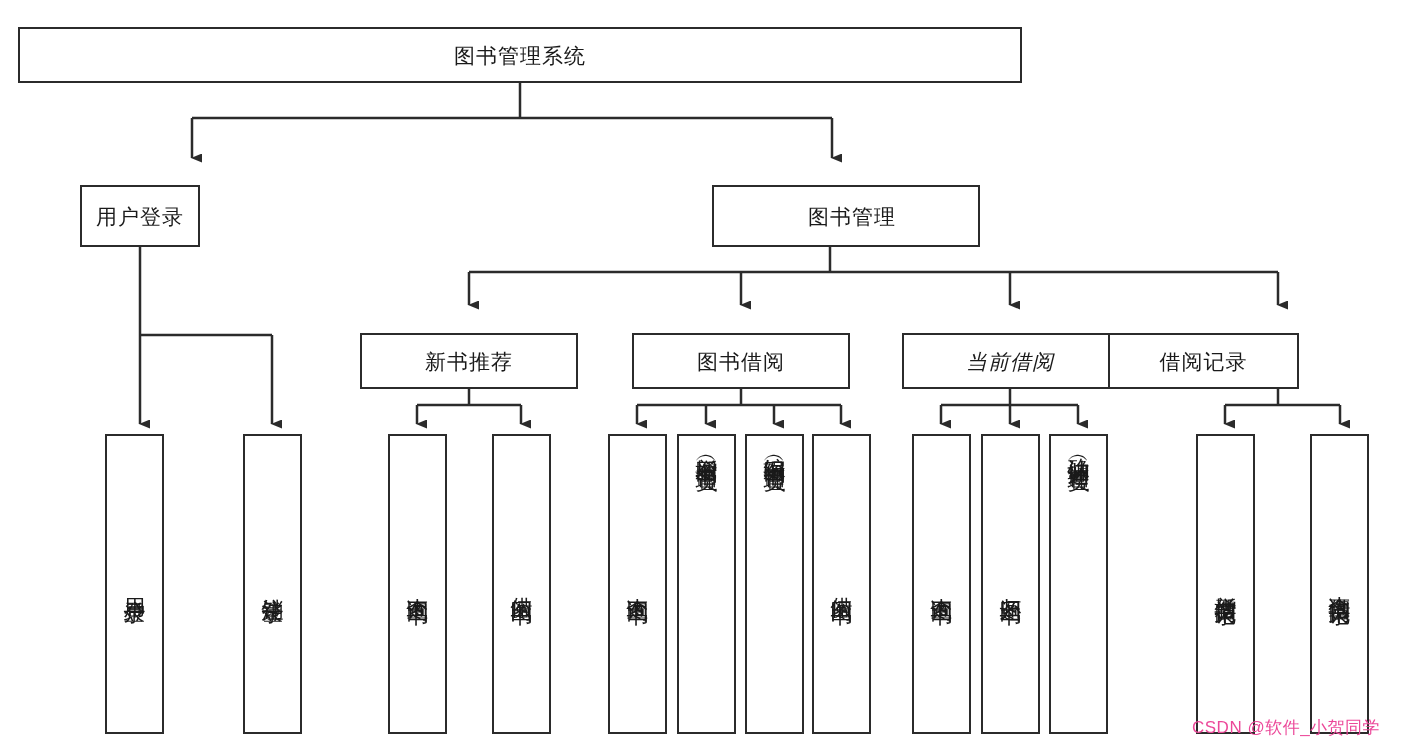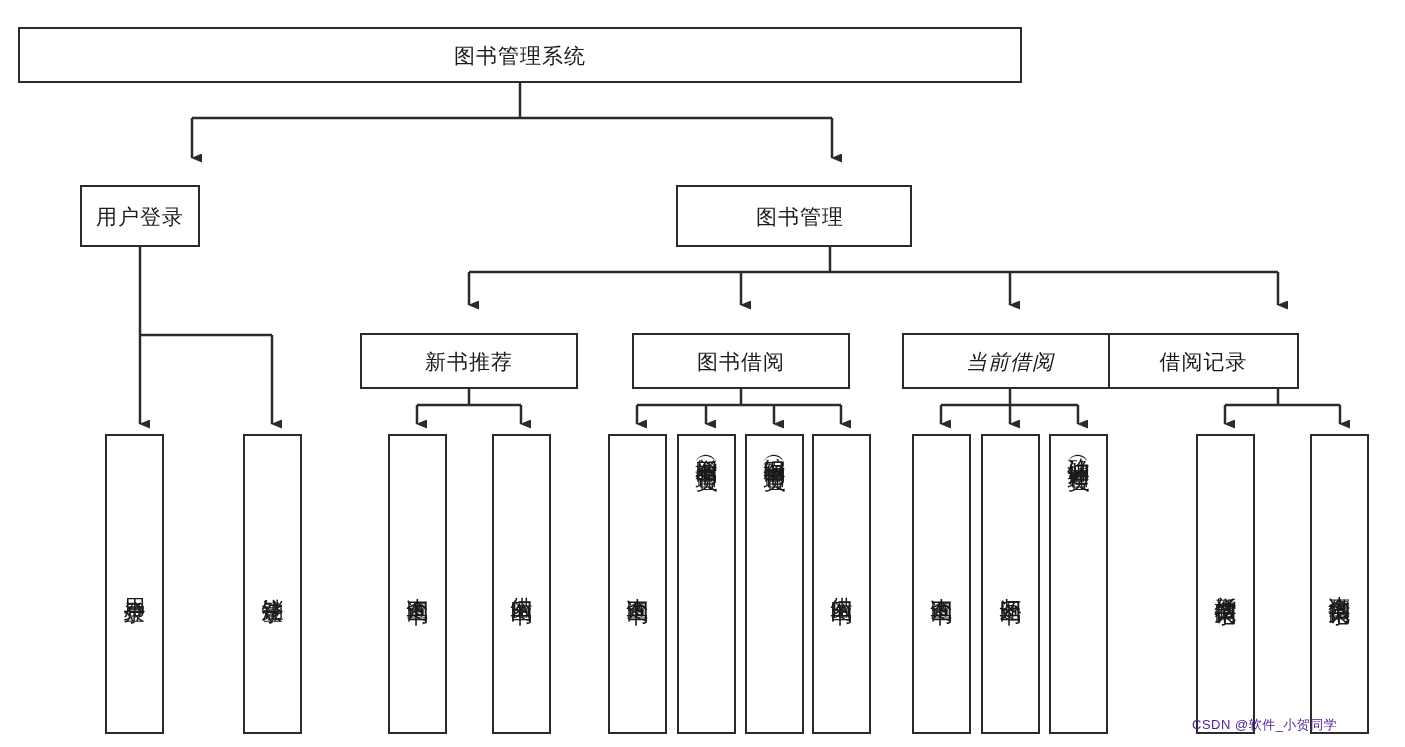--- a/index.html
+++ b/index.html
@@ -51,22 +51,22 @@
   .vtop{
     height:100%;
     display:flex;
     align-items:flex-start;
     justify-content:center;
     padding-top:4px;
     box-sizing:border-box;
   }
   .watermark{
     position:absolute;
-    font-size:13px;
-    color:#4c1d95;
+    font-size:17px;
+    color:#ec4899;
     letter-spacing:0.5px;
     white-space:nowrap;
     pointer-events:none;
   }
 </style>
 </head>
 <body>
 
 <div id="canvas">
 
@@ -120,21 +120,21 @@
     </g>
   </svg>
 
   <div class="node h" style="left:18px;top:12px;width:1004px;height:56px;">
     <span>图书管理系统</span>
   </div>
 
   <div class="node h" style="left:80px;top:170px;width:120px;height:62px;">
     <span>用户登录</span>
   </div>
-  <div class="node h" style="left:676px;top:170px;width:236px;height:62px;padding-left:12px;">
+  <div class="node h" style="left:712px;top:170px;width:268px;height:62px;padding-left:12px;">
     <span>图书管理</span>
   </div>
 
   <div class="node h" style="left:360px;top:318px;width:218px;height:56px;">
     <span>新书推荐</span>
   </div>
   <div class="node h" style="left:632px;top:318px;width:218px;height:56px;">
     <span>图书借阅</span>
   </div>
   <div class="node h" style="left:902px;top:318px;width:216px;height:56px;font-style:italic;">

